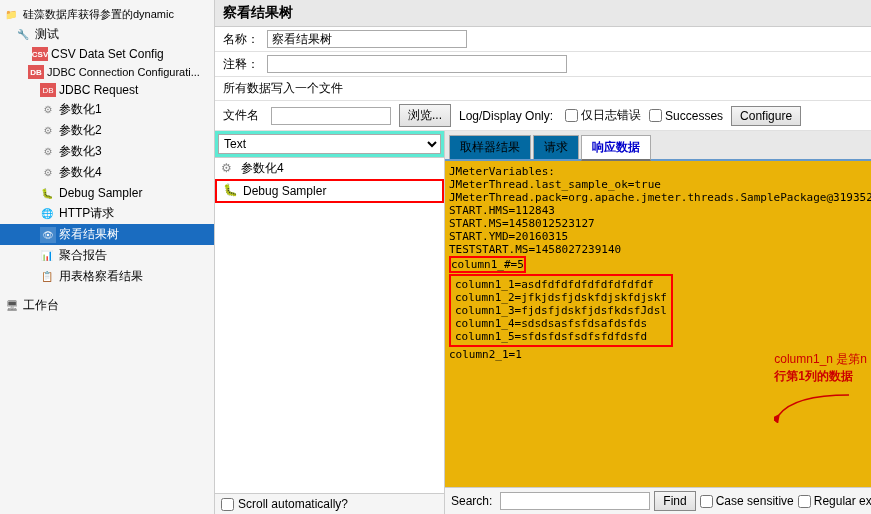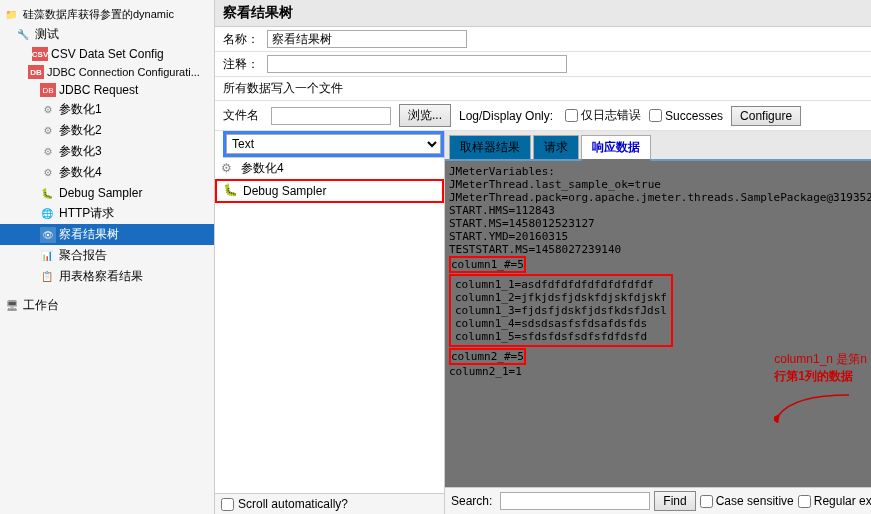--- a/index.html
+++ b/index.html
@@ -71,22 +71,21 @@
     .list-panel {
       width: 230px;
       border-right: 1px solid #ccc;
       display: flex;
       flex-direction: column;
       overflow: hidden;
     }
     .list-header {
       display: flex;
       border-bottom: 1px solid #ccc;
-      background: #3b82f6;
-      margin-left: 8px;
+      background: #5eead4;
     }
     .list-header-select {
       flex: 1;
       border: none;
       background: white;
       border: 1px solid #aaa;
       margin: 3px;
       font-size: 12px;
       padding: 1px;
     }
@@ -133,21 +132,21 @@
       color: #0000cc;
       font-weight: bold;
     }
     .result-body {
       flex: 1;
       overflow-y: auto;
       overflow-x: auto;
       padding: 4px;
       font-family: monospace;
       font-size: 11px;
-      background: #737373;
+      background: #eab308;
     }
     .search-row {
       display: flex;
       align-items: center;
       border-top: 1px solid #ccc;
       padding: 3px 6px;
       background: #f5f5f5;
       gap: 4px;
     }
     .search-input { border: 1px solid #aaa; padding: 1px 4px; font-size: 12px; width: 150px; }
@@ -345,23 +344,20 @@
         <div>
           <span class="red-border">column1_#=5</span>
         </div>
         <div class="red-border-block" style="border:2px solid red;padding:2px 4px;margin:1px 0;display:inline-block;">
           <div>column1_1=asdfdfdfdfdfdfdfdfdf</div>
           <div>column1_2=jfkjdsfjdskfdjskfdjskf</div>
           <div>column1_3=fjdsfjdskfjdsfkdsfJdsl</div>
           <div>column1_4=sdsdsasfsfdsafdsfds</div>
           <div>column1_5=sfdsfdsfsdfsfdfdsfd</div>
         </div>
-        <div>
-          <span class="red-border">column2_#=5</span>
-        </div>
         <div>column2_1=1</div>
       </div>
 
       <div class="search-row">
         <span class="form-label">Search:</span>
         <input class="search-input" value="" style="">
         <button class="btn">Find</button>
         <label class="checkbox-label">
           <input type="checkbox" style="">
           <span>Case sensitive</span>

